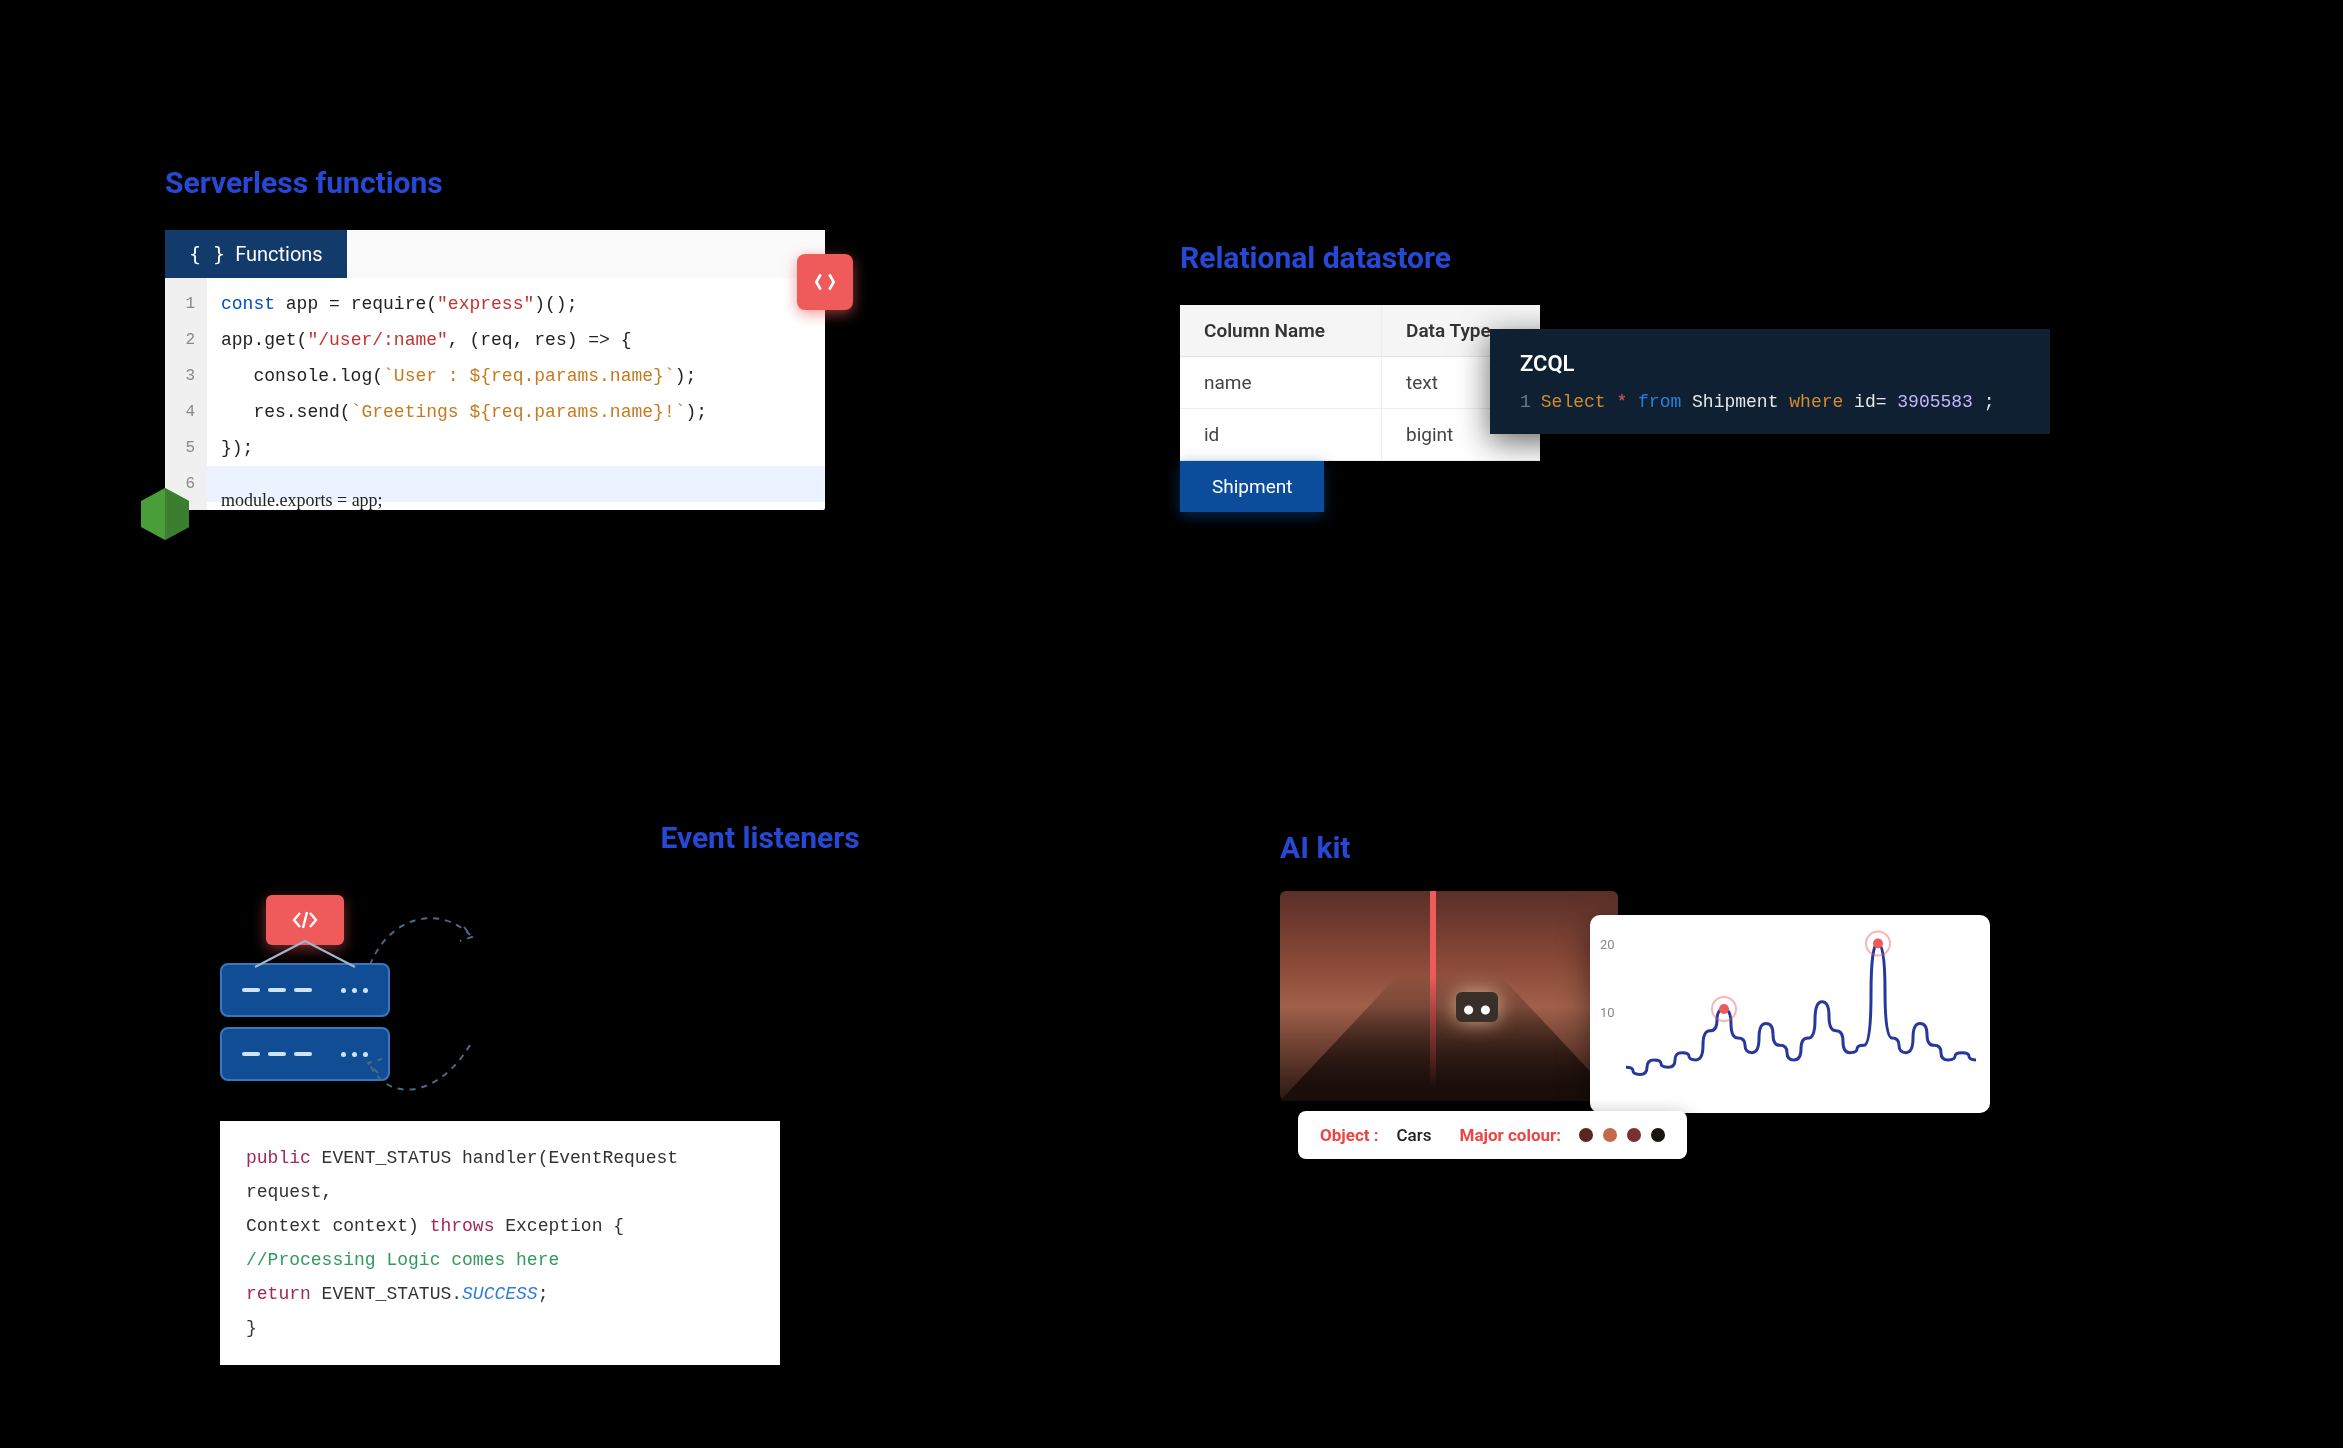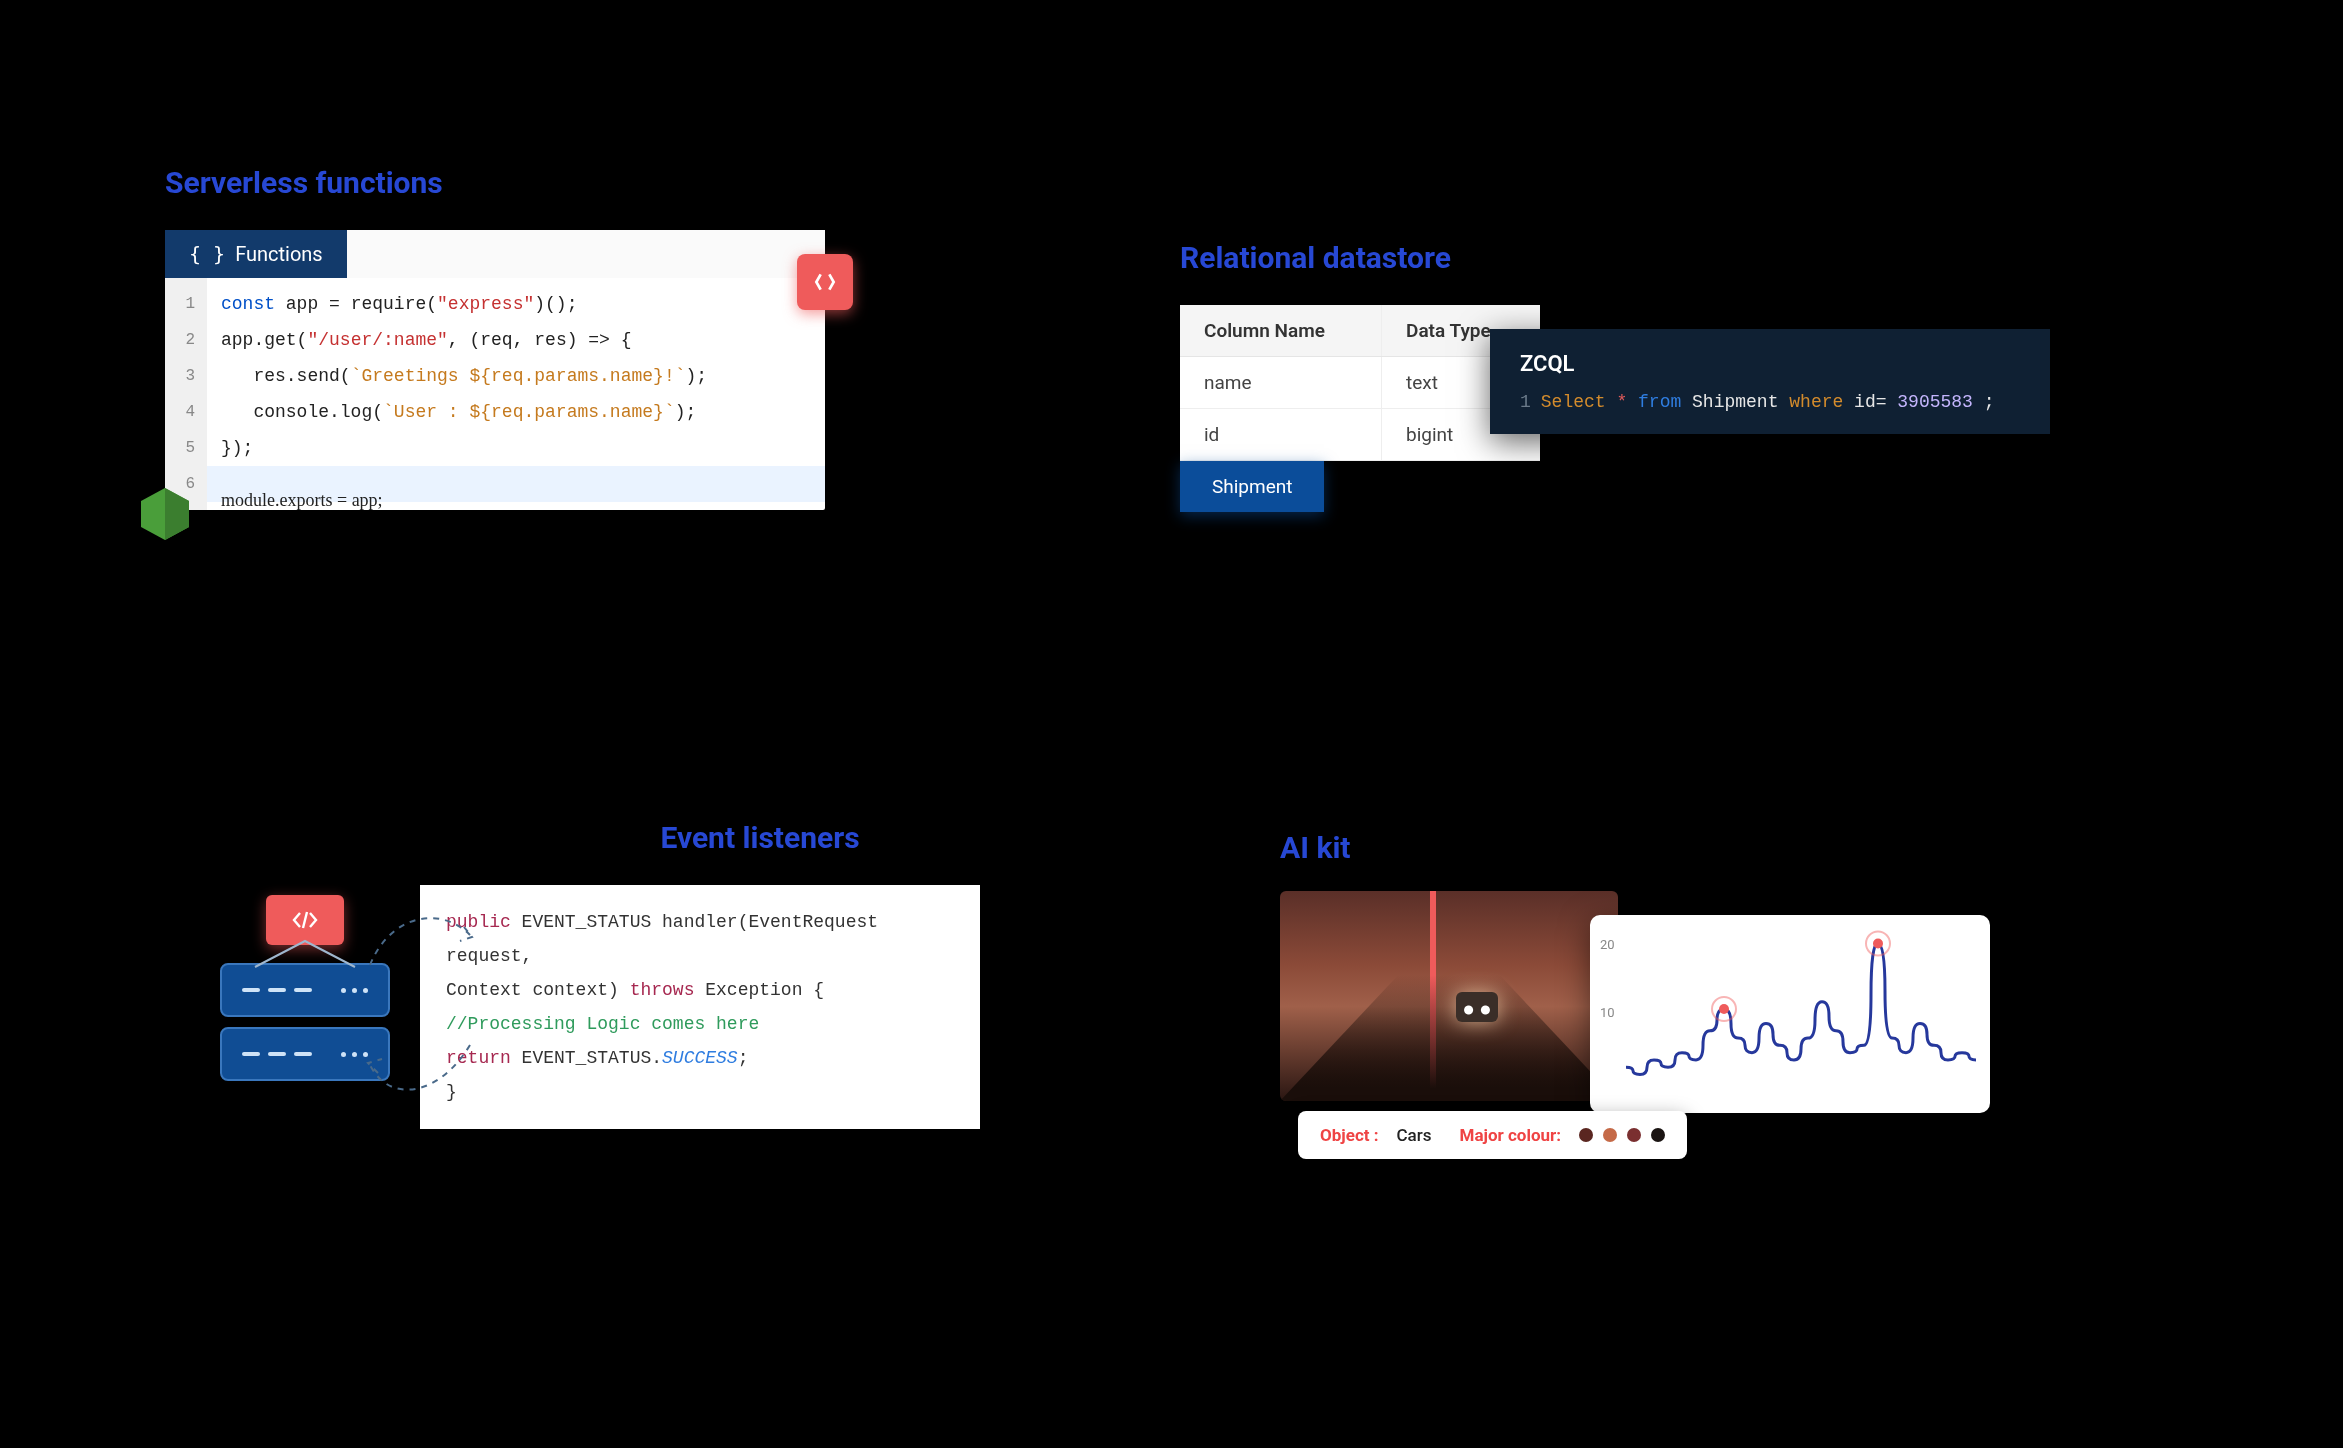--- a/index.html
+++ b/index.html
@@ -137,21 +137,21 @@
   .star { color: #e05a5a; }
   .frm { color: #2f7de0; }
   .tbl { color: #e6e6e6; }
   .whr { color: #d38b2c; }
   .eq { color: #e6e6e6; }
   .num { color: #c4b5fd; }
 
   
   .events { position: absolute; left: 220px; top: 820px; width: 850px; }
   .events .section-title { text-align: center; margin-left: 230px; margin-bottom: 30px; }
-  .events-row { display: flex; align-items: flex-start; gap: 30px; position: relative; }
+  .events-row { display: flex; align-items: flex-start; gap: 30px; position: relative; flex-direction: column; }
   .server-stack-wrap { position: relative; width: 170px; padding-top: 10px; }
   .red-slot {
     width: 78px; height: 50px;
     background: #ef5b5b;
     border-radius: 6px;
     margin: 0 auto 18px;
     display: flex; align-items: center; justify-content: center;
     color: #fff;
     box-shadow: 0 4px 14px rgba(239,91,91,0.5);
   }
@@ -264,22 +264,22 @@
           <div>1</div>
           <div>2</div>
           <div>3</div>
           <div>4</div>
           <div>5</div>
           <div>6</div>
         </div>
       <div class="code-lines" id="sv-lines">
           <div class="line"><span class="kw-blue">const</span><span class="code-black"> app = require(</span><span class="kw-red">"express"</span><span class="code-black">)();</span></div>
           <div class="line"><span class="code-black">app.get(</span><span class="kw-red">"/user/:name"</span><span class="code-black">, (req, res) =&gt; {</span></div>
+          <div class="line"><span class="code-black">   console.log(</span><span class="kw-orange">`User : ${req.params.name}`</span><span class="code-black">);</span></div>
           <div class="line"><span class="code-black">   res.send(</span><span class="kw-orange">`Greetings ${req.params.name}!`</span><span class="code-black">);</span></div>
-          <div class="line"><span class="code-black">   console.log(</span><span class="kw-orange">`User : ${req.params.name}`</span><span class="code-black">);</span></div>
           <div class="line"><span class="code-black">});</span></div>
           <div class="line hl"><span class="code-black">module.exports = app;</span></div>
         </div>
     </div>
     <div class="badge-red">
       <svg viewBox="0 0 24 24">
           <path d="M8 5 L4 12 L8 19 M16 5 L20 12 L16 19"></path>
         </svg>
     </div>
     <svg class="node-hex" viewBox="0 0 60 60">

